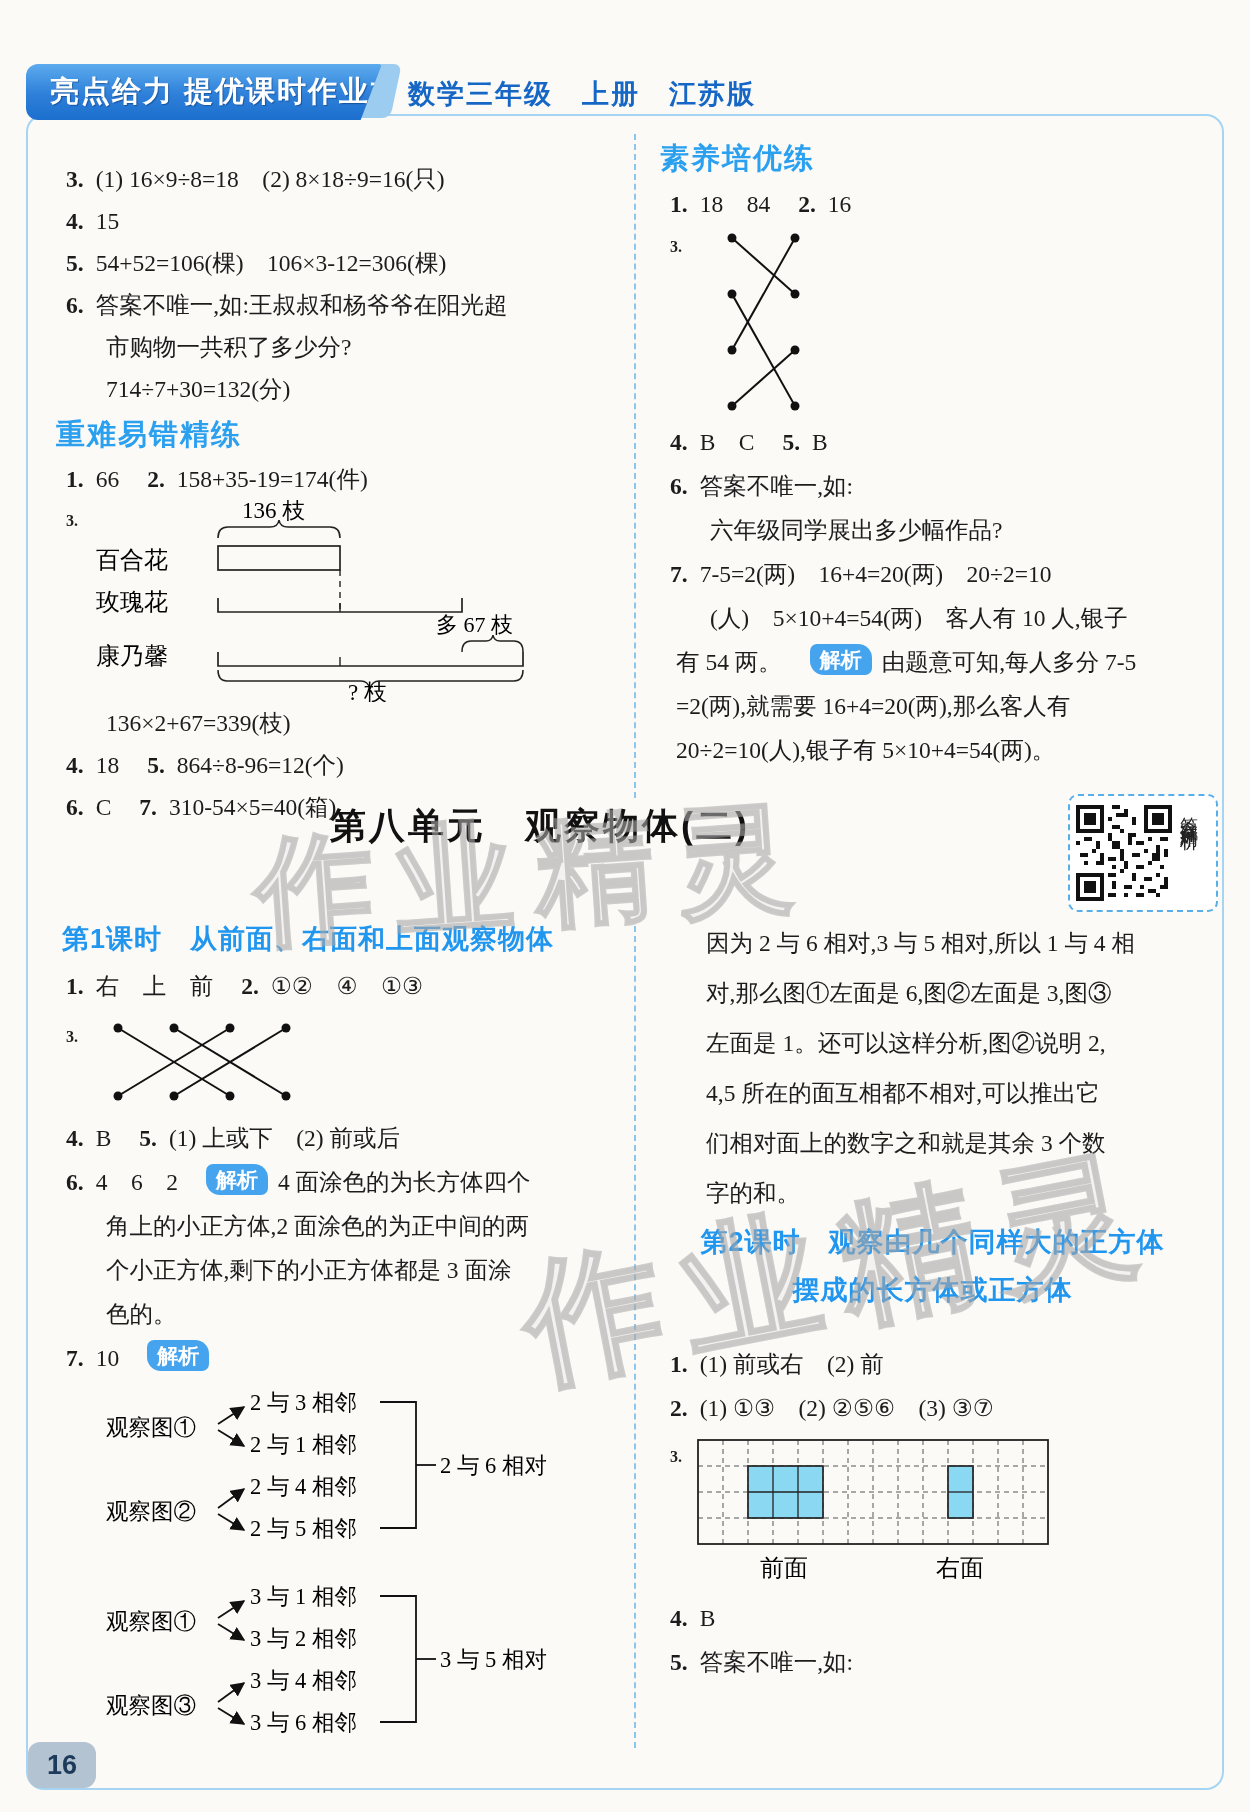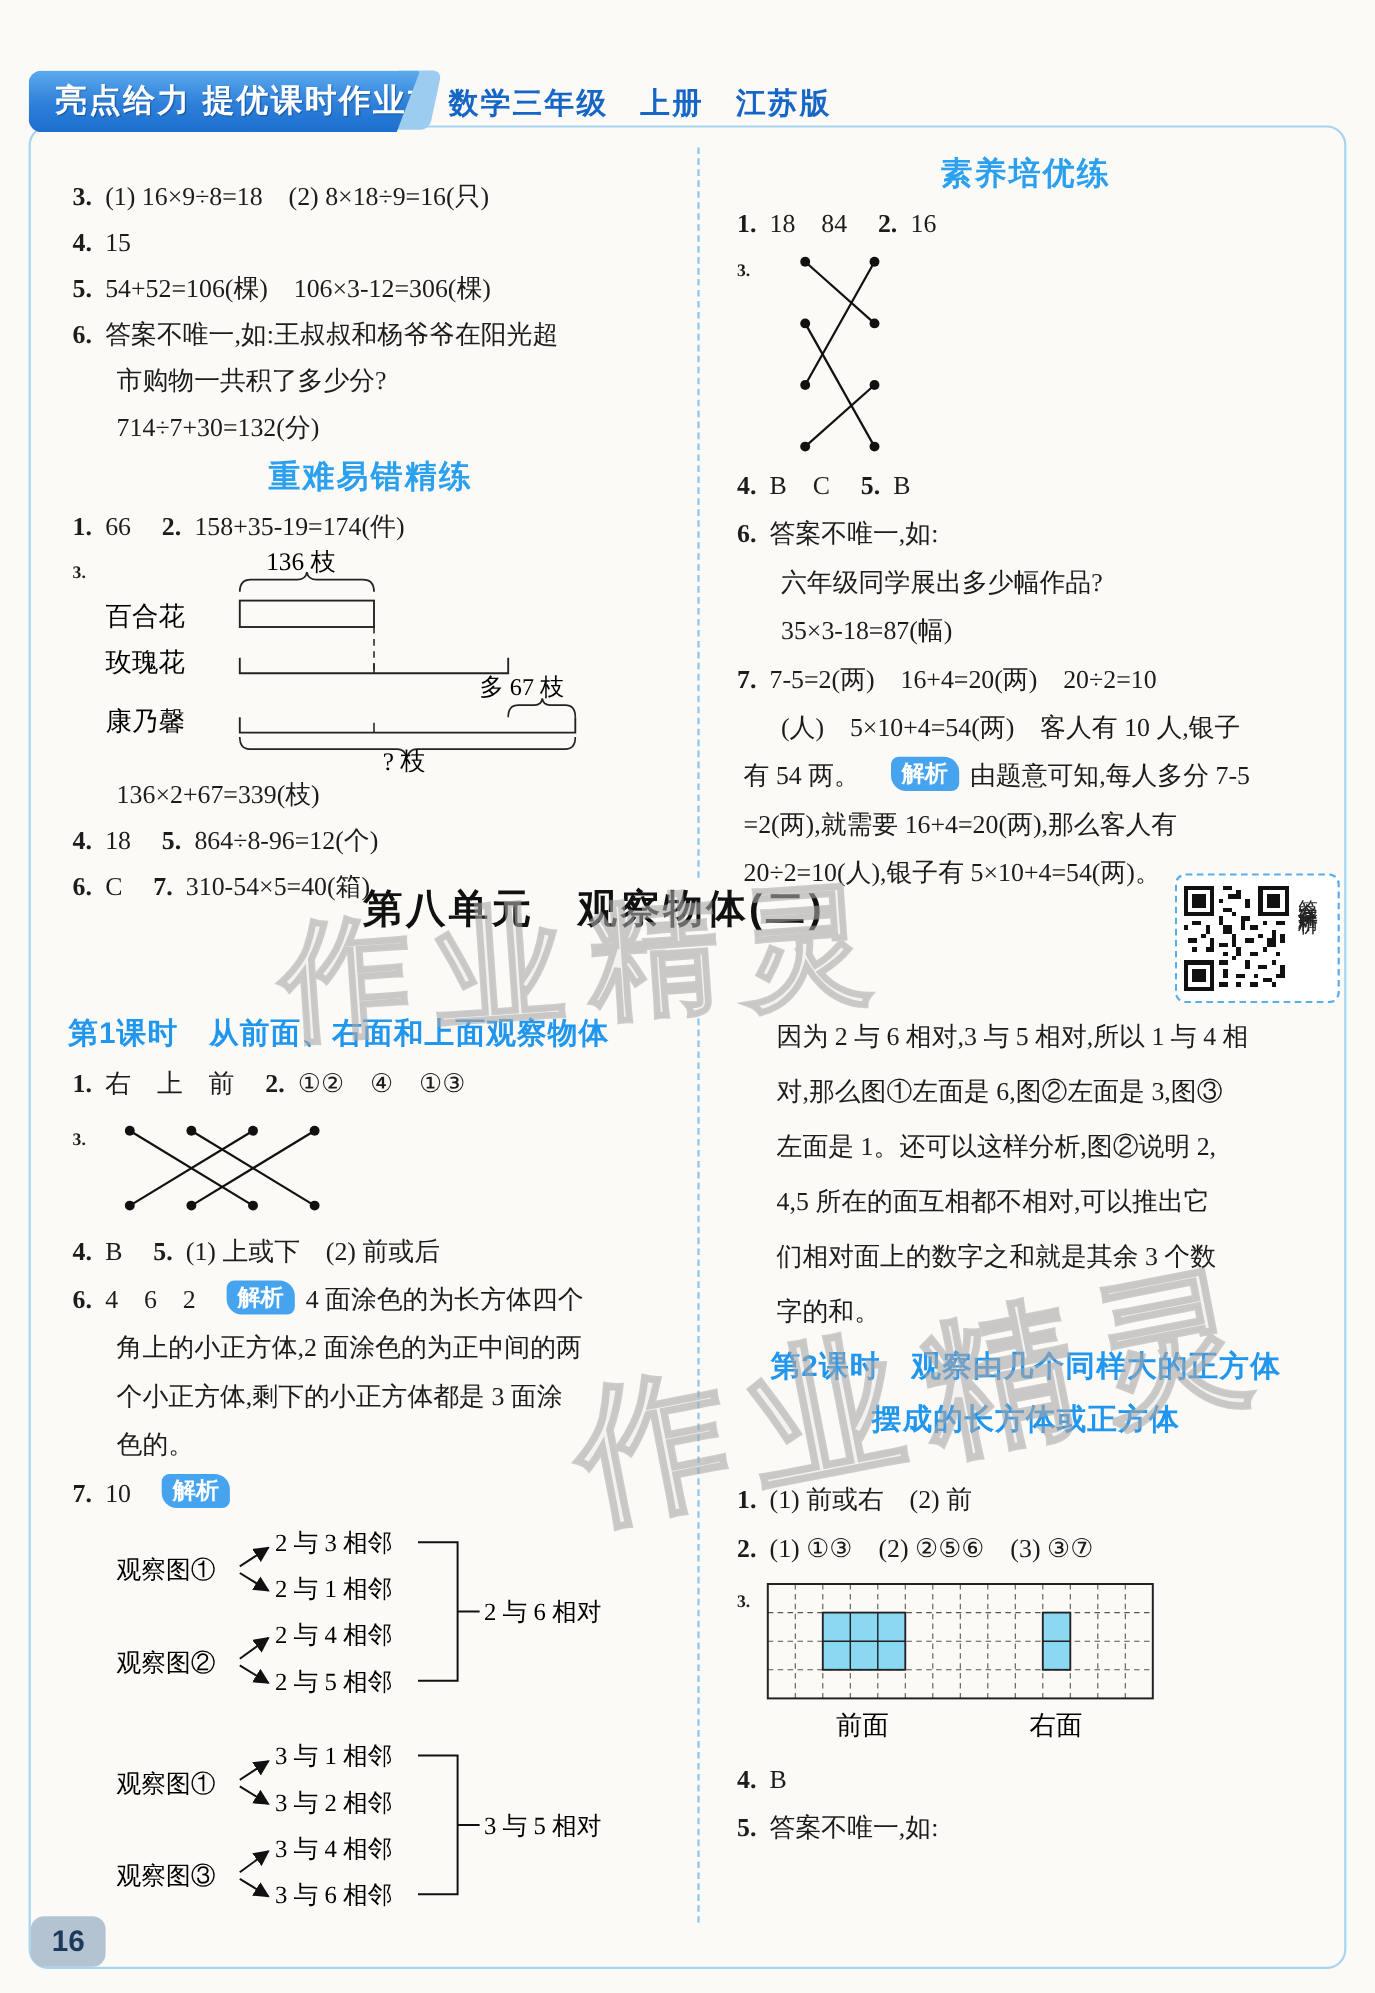--- a/index.html
+++ b/index.html
@@ -33,21 +33,21 @@
   .col-a2{left:56px;top:914px;width:566px;}
   .col-b2{left:660px;top:918px;width:545px;}
   .ln{line-height:44px;font-size:23.5px;white-space:nowrap;padding-left:10px;}
   .col-a .ln{line-height:42px;}
   .col-b2 .para{line-height:50px;padding-left:46px;}
   .n{font-weight:700;margin-right:12px;}
   .n2{font-weight:700;margin-left:28px;margin-right:12px;}
   .ind{padding-left:50px;}
   .ind-s{padding-left:16px;}
   .sec-h{font-family:"Liberation Sans","DejaVu Sans",sans-serif;font-weight:700;
-    font-size:29px;color:#2ba0ef;text-align:center;line-height:48px;letter-spacing:2px;}
+    font-size:29px;color:#2ba0ef;line-height:48px;letter-spacing:2px;}
   .lesson-h{font-family:"Liberation Sans","DejaVu Sans",sans-serif;font-weight:700;
     font-size:27px;color:#2196ef;line-height:50px;letter-spacing:1px;white-space:nowrap;padding-left:6px;}
   .lesson-h2{font-family:"Liberation Sans","DejaVu Sans",sans-serif;font-weight:700;
     font-size:27px;color:#2196ef;line-height:48px;letter-spacing:1px;text-align:center;white-space:nowrap;}
   .unit-h{position:absolute;left:150px;top:802px;width:780px;text-align:center;
     font-family:"Liberation Sans","DejaVu Sans",sans-serif;font-weight:700;
     font-size:36px;color:#111;letter-spacing:3px;white-space:nowrap;}
   .badge{display:inline-block;background:#46a4ef;color:#fff;
     font-family:"Liberation Sans","DejaVu Sans",sans-serif;font-weight:700;
     font-size:21px;line-height:31px;padding:0 10px;border-radius:7px 14px 7px 14px;
@@ -160,21 +160,20 @@
         <circle cx="79" cy="180" r="4.5" fill="#111"></circle>
     </svg>
   </div>
   <div class="ln">
     <span class="n">4.</span><span>B　C</span><span class="n2">5.</span><span>B</span>
   </div>
   <div class="ln">
     <span class="n">6.</span><span>答案不唯一,如:</span>
   </div>
   <div class="ln ind">六年级同学展出多少幅作品?</div>
-  <div class="ln ind">35×3-18=87(幅)</div>
   <div class="ln">
     <span class="n">7.</span><span>7-5=2(两)　16+4=20(两)　20÷2=10</span>
   </div>
   <div class="ln ind">(人)　5×10+4=54(两)　客人有 10 人,银子</div>
   <div class="ln ind-s">
     <span>有 54 两。</span><span class="badge">解析</span><span>由题意可知,每人多分 7-5</span>
   </div>
   <div class="ln ind-s">=2(两),就需要 16+4=20(两),那么客人有</div>
   <div class="ln ind-s">20÷2=10(人),银子有 5×10+4=54(两)。</div>
 </div>

